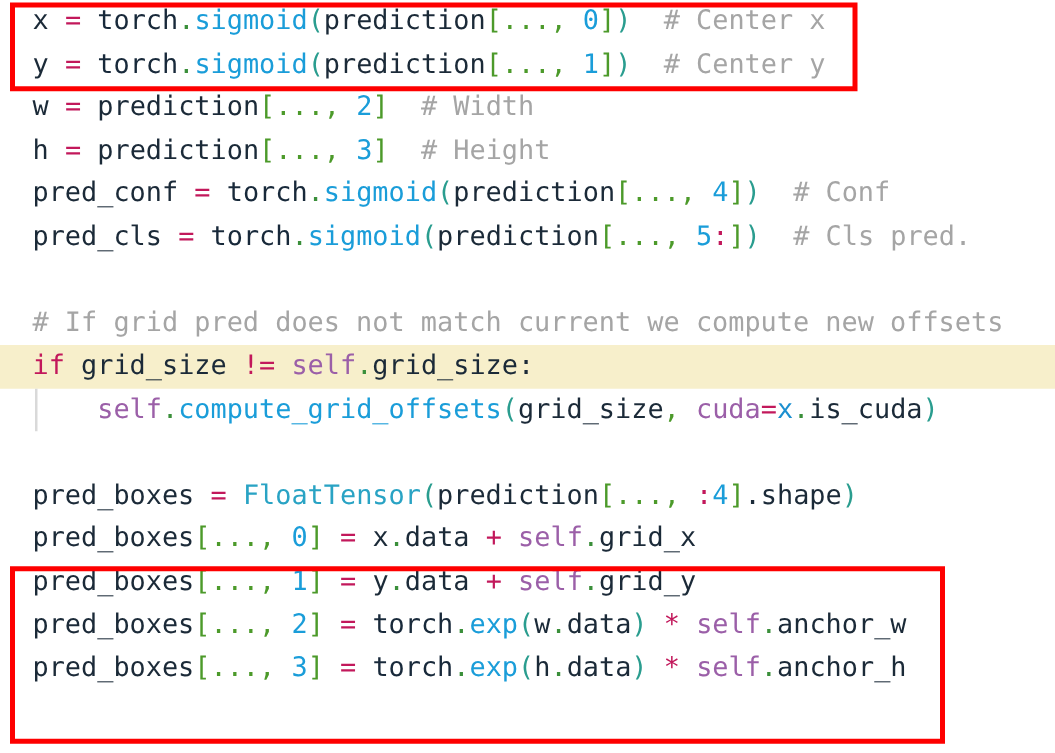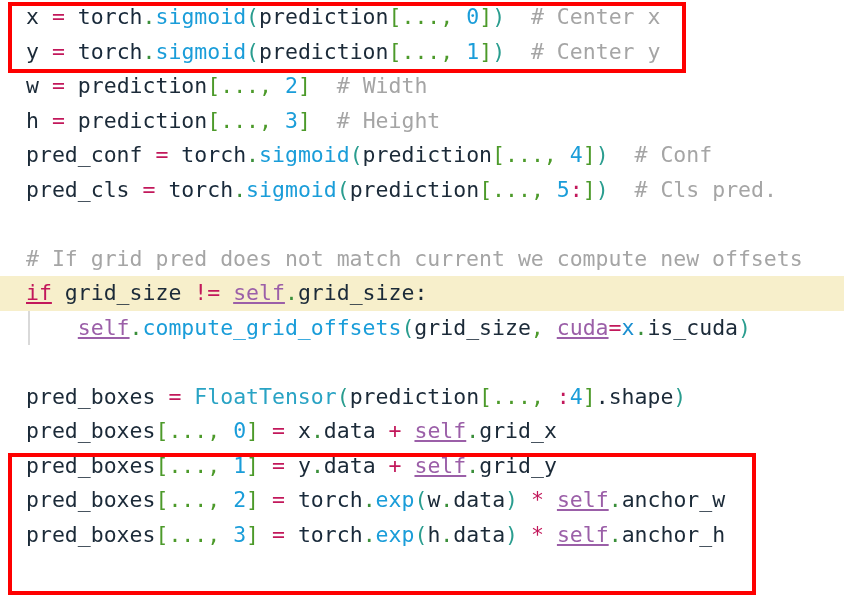--- a/index.html
+++ b/index.html
@@ -46,30 +46,30 @@
     position: absolute;
     left: 28px;
     top: 0;
     bottom: 0;
     width: 2px;
     background: #d9d9d9;
   }
 
   
   .tk-plain   { color: #1b2a38; }
-  .tk-kw      { color: #c2185b; text-decoration: underline; }   
+  .tk-kw      { color: #c2185b; }   
   .tk-op      { color: #c2185b; }   
   .tk-mod     { color: #18293a; }   
   .tk-dot     { color: #3a8f3a; }   
   .tk-fn      { color: #1a9dd9; }   
   .tk-cls     { color: #29a3c4; margin-top: 8px; }   
   .tk-paren   { color: #2a9d8f; }   
   .tk-brk     { color: #4c9a2a; }   
   .tk-num     { color: #1a9dd9; }   
-  .tk-self    { color: #9b5fa8; text-decoration: underline; }   
+  .tk-self    { color: #9b5fa8; }   
   .tk-var     { color: #1b8fd0; }   
   .tk-cmt     { color: #a5a5a5; }   
 
   
   .annot-box {
     position: absolute;
     border: 4px solid #fe0000;
     box-sizing: border-box;
     pointer-events: none;
     background: transparent;

